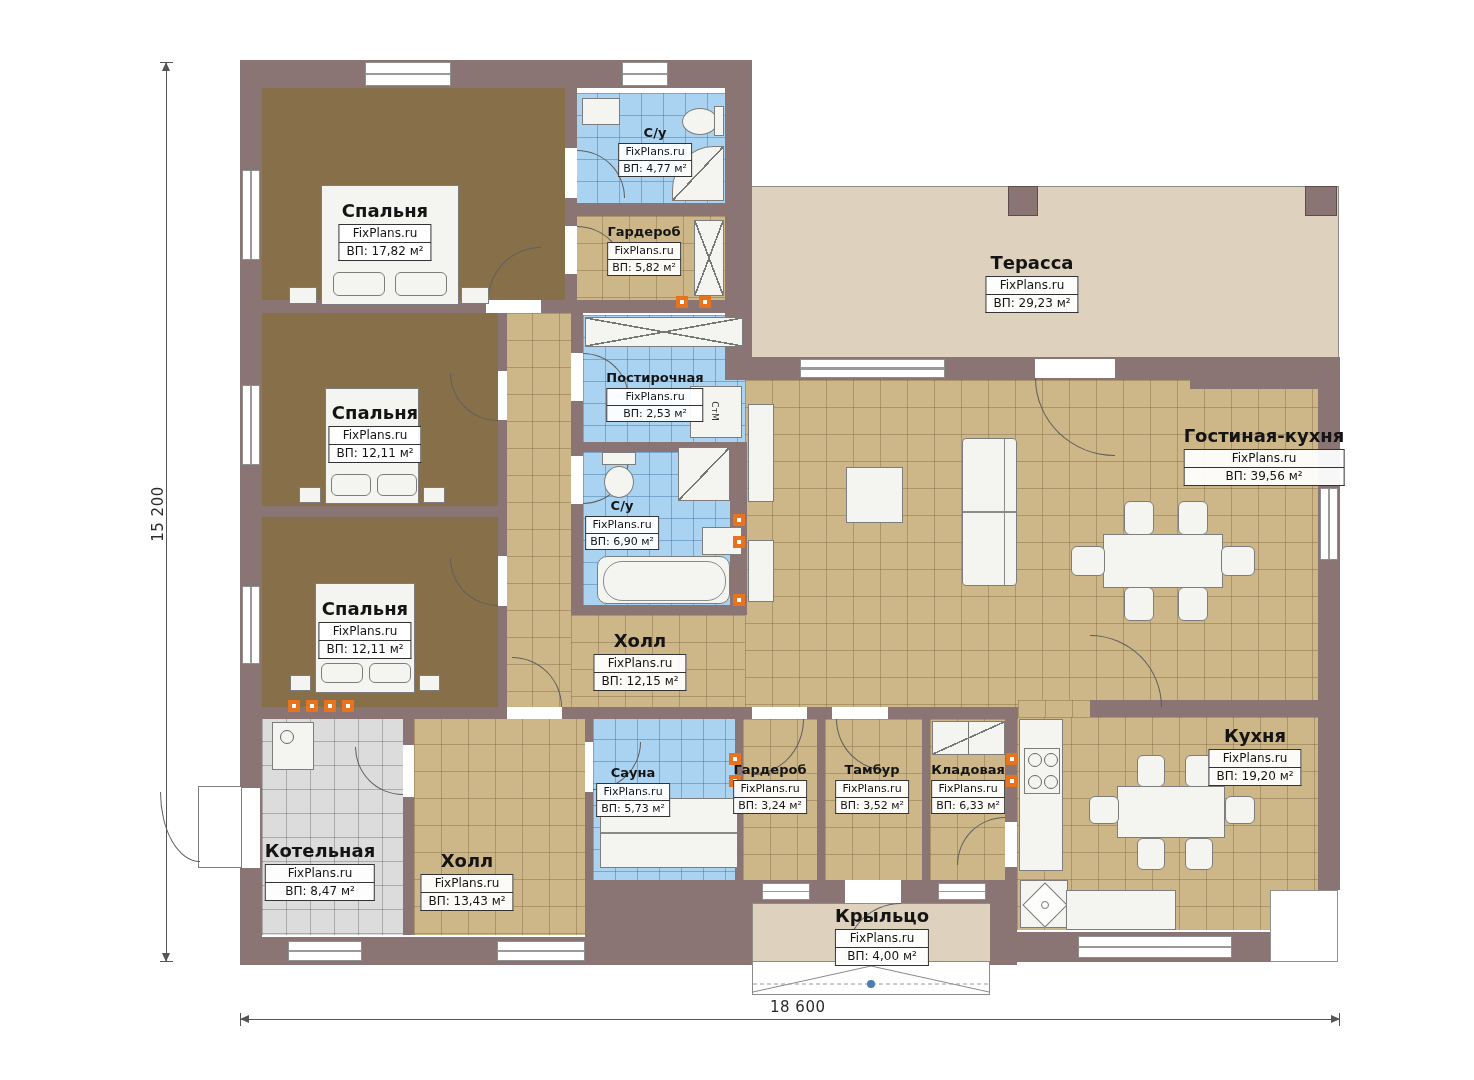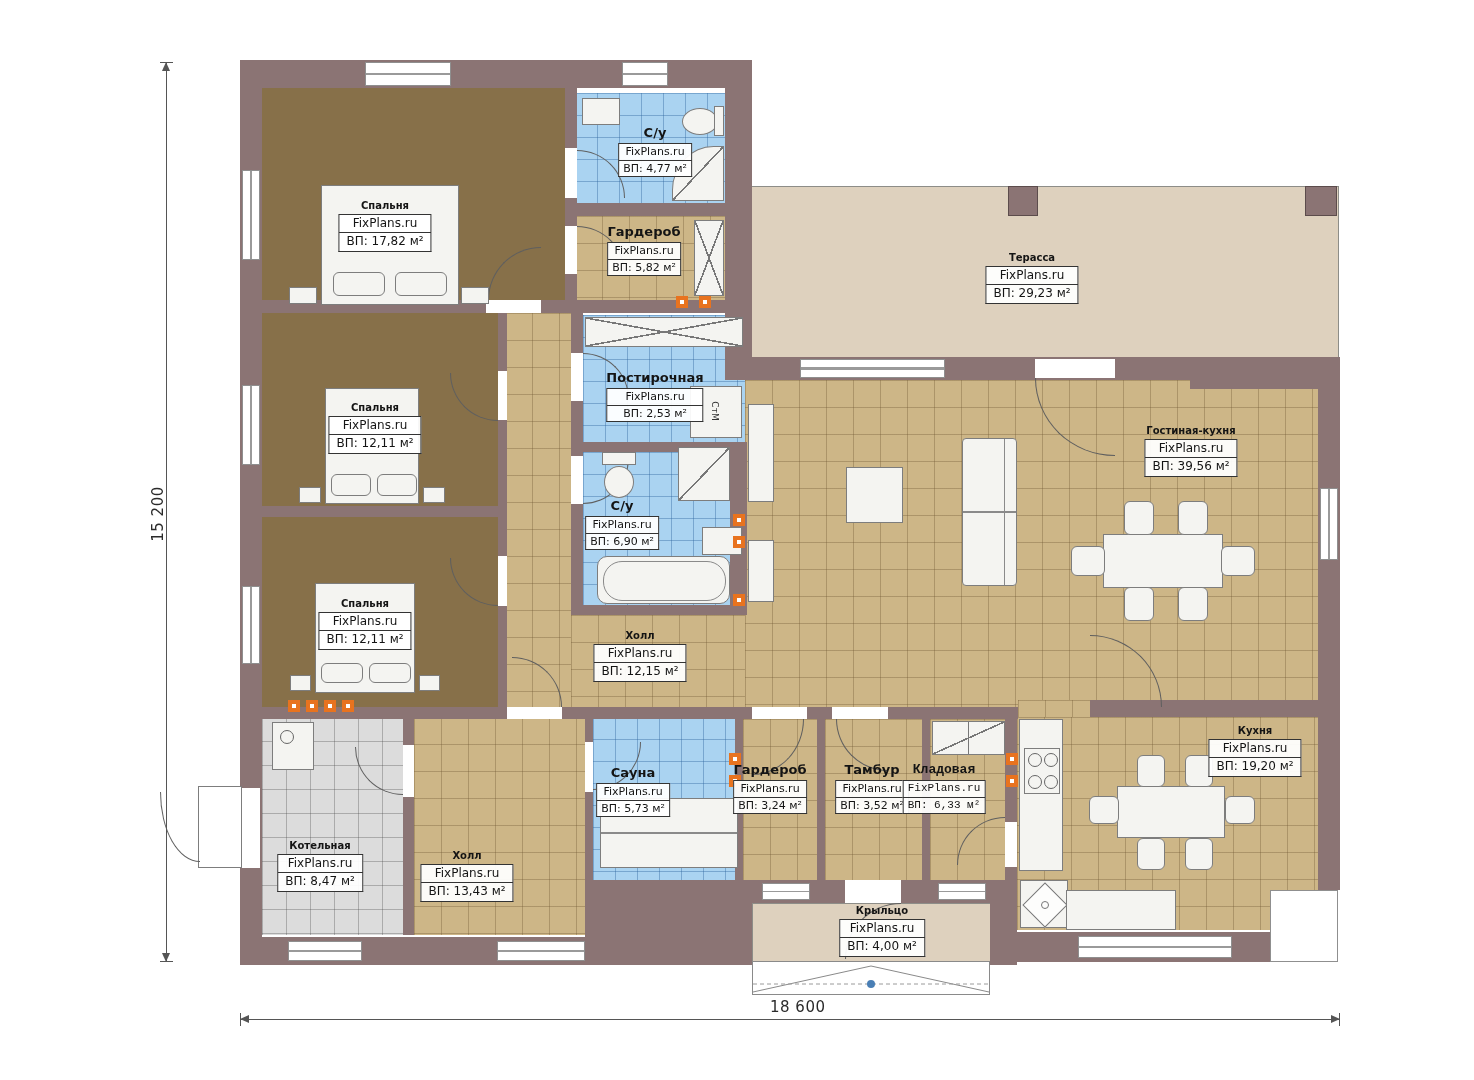--- a/index.html
+++ b/index.html
@@ -42,21 +42,21 @@
     linear-gradient(to bottom left,transparent calc(50% - .8px),#777 calc(50% - .8px),#777 calc(50% + .8px),transparent calc(50% + .8px));}
   .diag{background-image:linear-gradient(to bottom right,transparent calc(50% - .8px),#777 calc(50% - .8px),#777 calc(50% + .8px),transparent calc(50% + .8px));}
   .diag2{background-image:linear-gradient(to top right,transparent calc(50% - .8px),#777 calc(50% - .8px),#777 calc(50% + .8px),transparent calc(50% + .8px));}
   .circle{border-radius:50%;}
   
   .marker{position:absolute;width:12px;height:12px;background:#fff;border:4px solid #e8731f;box-sizing:border-box;}
   
   .col{position:absolute;background:#8b7474;border:1px solid #5c4c4c;box-sizing:border-box;}
   
   .room-label{position:absolute;transform:translateX(-50%);text-align:center;z-index:6;}
-  .rname{font-weight:700;font-size:10px;line-height:1.2;margin-bottom:2px;white-space:nowrap;color:#141414;}
+  .rname{font-weight:700;font-size:18px;line-height:1.2;margin-bottom:2px;white-space:nowrap;color:#141414;}
   .lbox{display:block;border:1px solid #333;background:rgba(255,255,255,.94);font-size:12px;line-height:1.45;padding:0 7px;white-space:nowrap;color:#141414;}
   .lbox + .lbox{border-top:none;}
   .small-label .rname{font-size:13px;}
   .small-label .lbox{font-size:11px;padding:0 4px;}
   
   .dim{position:absolute;background:#555;}
   .dimtext{position:absolute;font-size:15px;color:#2b2b2b;letter-spacing:.5px;}
   .wm-text{position:absolute;font-size:9px;color:#333;transform:rotate(90deg);transform-origin:center;white-space:nowrap;}
   svg{display:block;}
 </style>
@@ -293,21 +293,21 @@
   <div class="room-label small-label" style="left:655px;top:370px;">
     <div class="rname">Постирочная</div>
     <span class="lbox">FixPlans.ru</span>
     <span class="lbox">ВП: 2,53 м²</span>
   </div>
   <div class="room-label small-label" style="left:622px;top:498px;">
     <div class="rname">С/у</div>
     <span class="lbox">FixPlans.ru</span>
     <span class="lbox">ВП: 6,90 м²</span>
   </div>
-  <div class="room-label" style="left:1191px;top:425px;">
+  <div class="room-label" style="left:1264px;top:425px;">
     <div class="rname">Гостиная-кухня</div>
     <span class="lbox">FixPlans.ru</span>
     <span class="lbox">ВП: 39,56 м²</span>
   </div>
   <div class="room-label" style="left:365px;top:598px;">
     <div class="rname">Спальня</div>
     <span class="lbox">FixPlans.ru</span>
     <span class="lbox">ВП: 12,11 м²</span>
   </div>
   <div class="room-label" style="left:640px;top:630px;">
@@ -333,21 +333,21 @@
   <div class="room-label small-label" style="left:770px;top:762px;">
     <div class="rname">Гардероб</div>
     <span class="lbox">FixPlans.ru</span>
     <span class="lbox">ВП: 3,24 м²</span>
   </div>
   <div class="room-label small-label" style="left:872px;top:762px;">
     <div class="rname">Тамбур</div>
     <span class="lbox">FixPlans.ru</span>
     <span class="lbox">ВП: 3,52 м²</span>
   </div>
-  <div class="room-label small-label" style="left:944px;top:762px;font-family:Liberation Mono, monospace;">
+  <div class="room-label small-label" style="left:968px;top:762px;">
     <div class="rname">Кладовая</div>
     <span class="lbox">FixPlans.ru</span>
     <span class="lbox">ВП: 6,33 м²</span>
   </div>
   <div class="room-label" style="left:1255px;top:725px;">
     <div class="rname">Кухня</div>
     <span class="lbox">FixPlans.ru</span>
     <span class="lbox">ВП: 19,20 м²</span>
   </div>
   <div class="room-label" style="left:882px;top:905px;">

